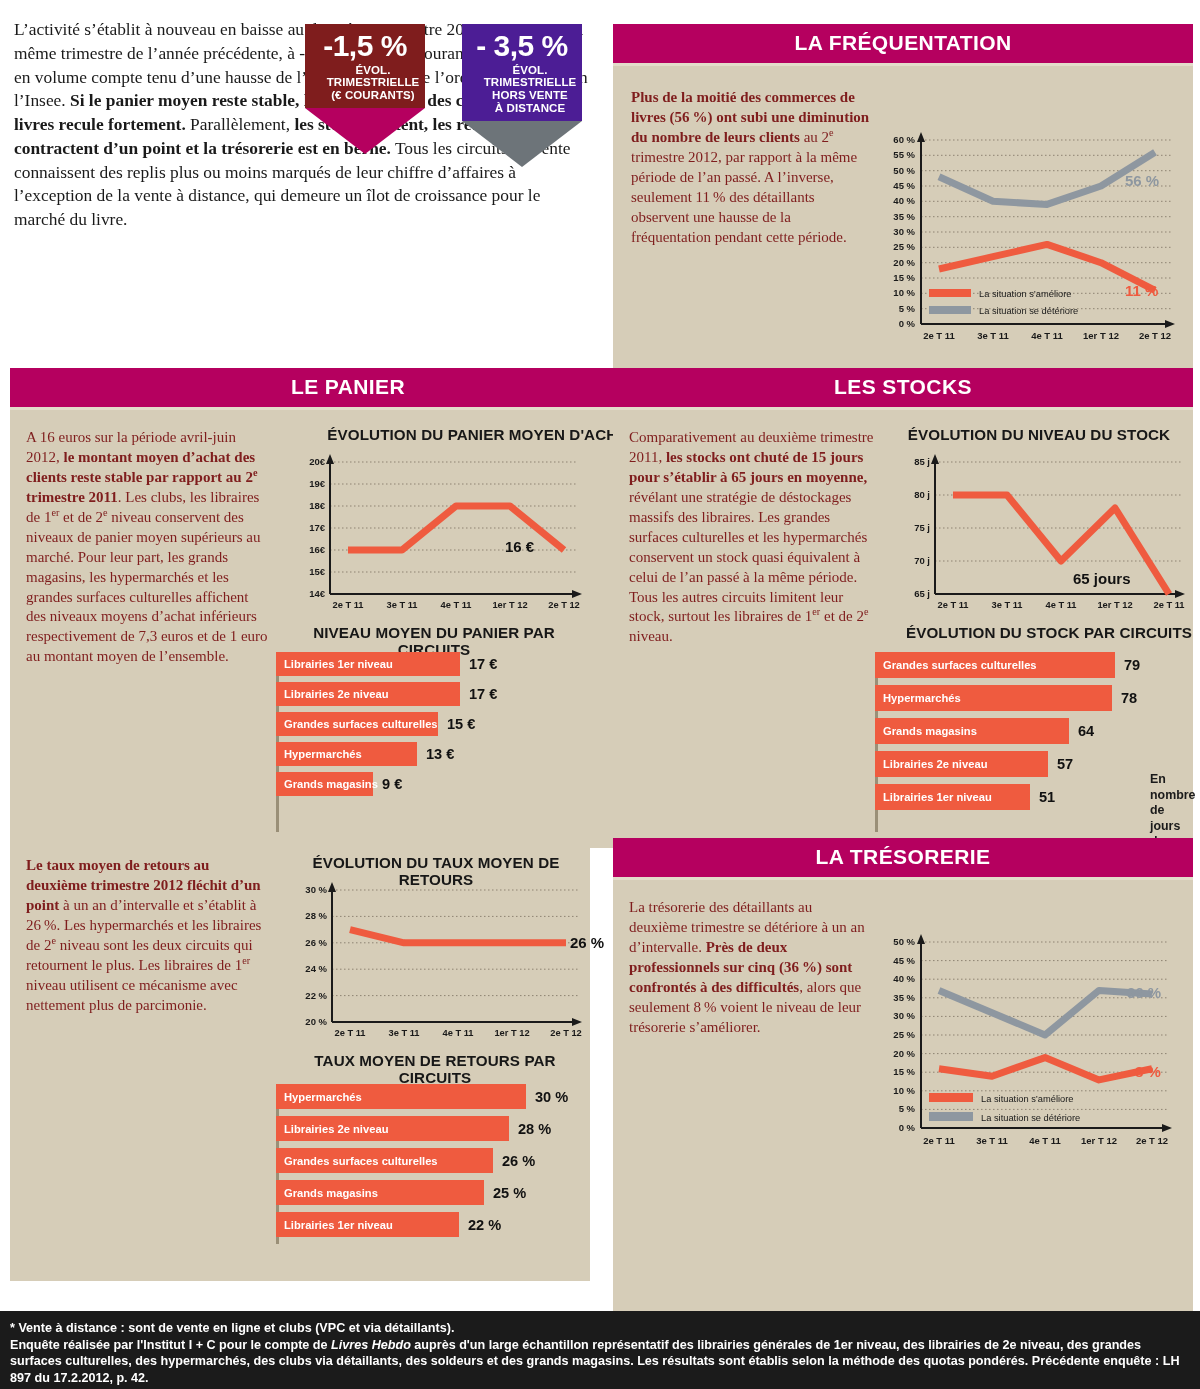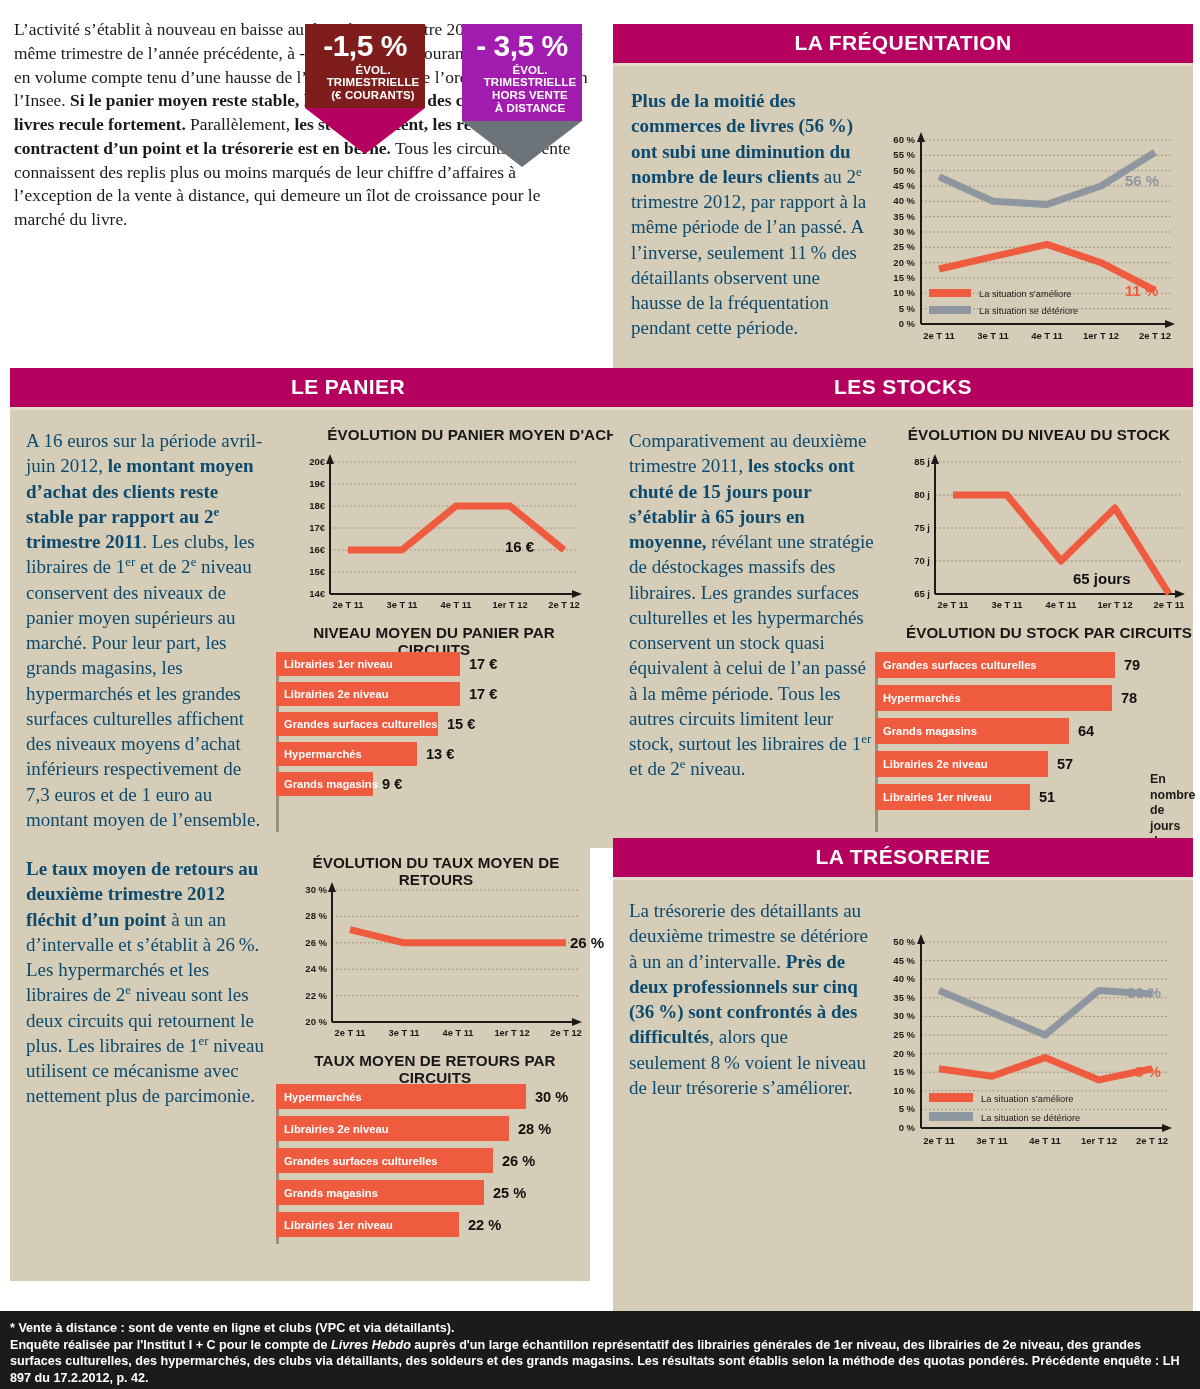--- a/index.html
+++ b/index.html
@@ -35,37 +35,37 @@
     line-height: 1.05; font-family: "Liberation Sans", sans-serif;
   }
   .arrow .cap {
     font-size: 11.5px; font-weight: bold; line-height: 1.12;
     letter-spacing: 0.1px; padding: 2px 3px 4px 19px;
   }
   #arrow-currency { left: 305px; top: 24px; }
   #arrow-currency .body { background: #7f1d1d; }
   #arrow-currency .tip { border-top: 46px solid #b5005f; }
   #arrow-distance { left: 462px; top: 24px; }
-  #arrow-distance .body { background: #a21caf; }
+  #arrow-distance .body { background: #4c1d95; }
   #arrow-distance .tip { border-top: 46px solid #6d7479; }
 
   
   .panel { position: absolute; }
   .panel-head {
     background: #b5005f; color: #ffffff;
     text-align: center; font-weight: bold;
     font-size: 21px; letter-spacing: 0.4px;
     padding: 7px 0 8px 0;
     border-bottom: 3px solid #e3dcca;
   }
   .panel-body { background: #d6cdb8; position: relative; }
   .panel-text {
     position: absolute;
     font-family: "Liberation Serif", serif;
-    font-size: 19px; line-height: 1.33; color: #0c4a6e;
+    font-size: 15px; line-height: 1.33; color: #7f1d1d;
   }
   .panel-text b { font-weight: bold; }
 
   
   .chart-title {
     position: absolute; font-size: 15.2px; font-weight: bold;
     color: #171717; letter-spacing: 0.1px; text-align: center;
   }
   .linechart { position: absolute; }
   .linechart svg { display: block; }

